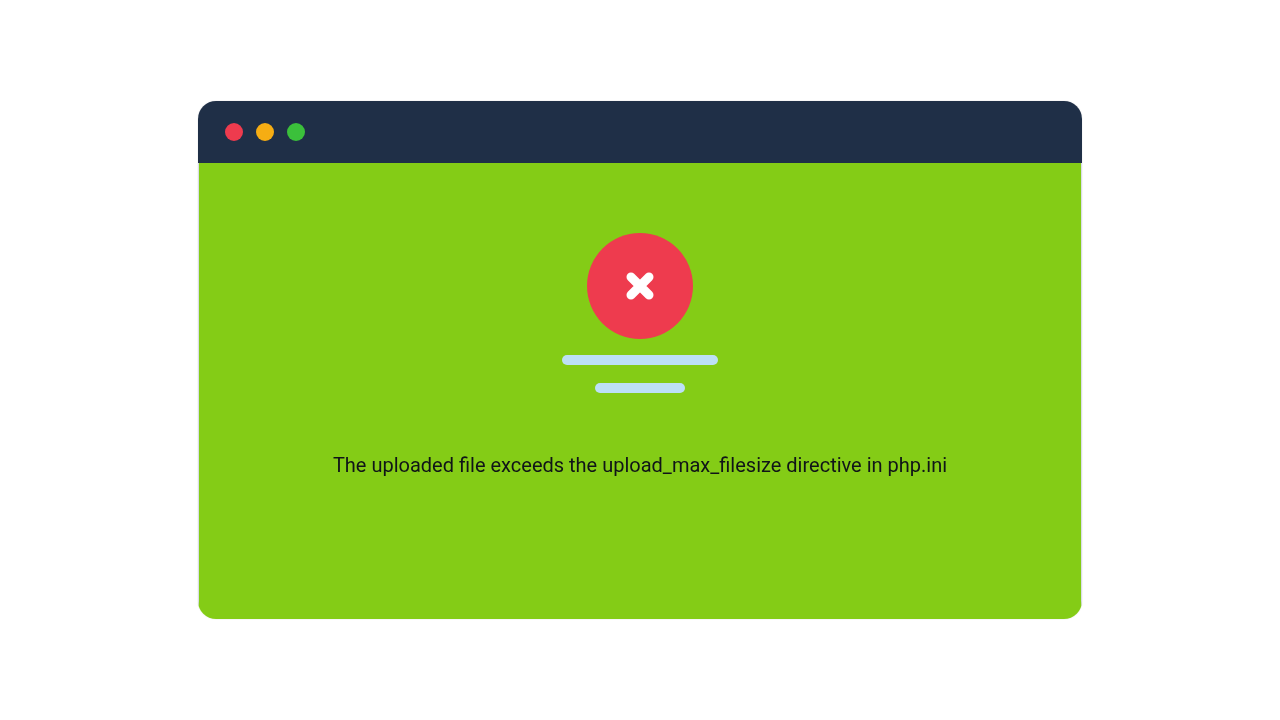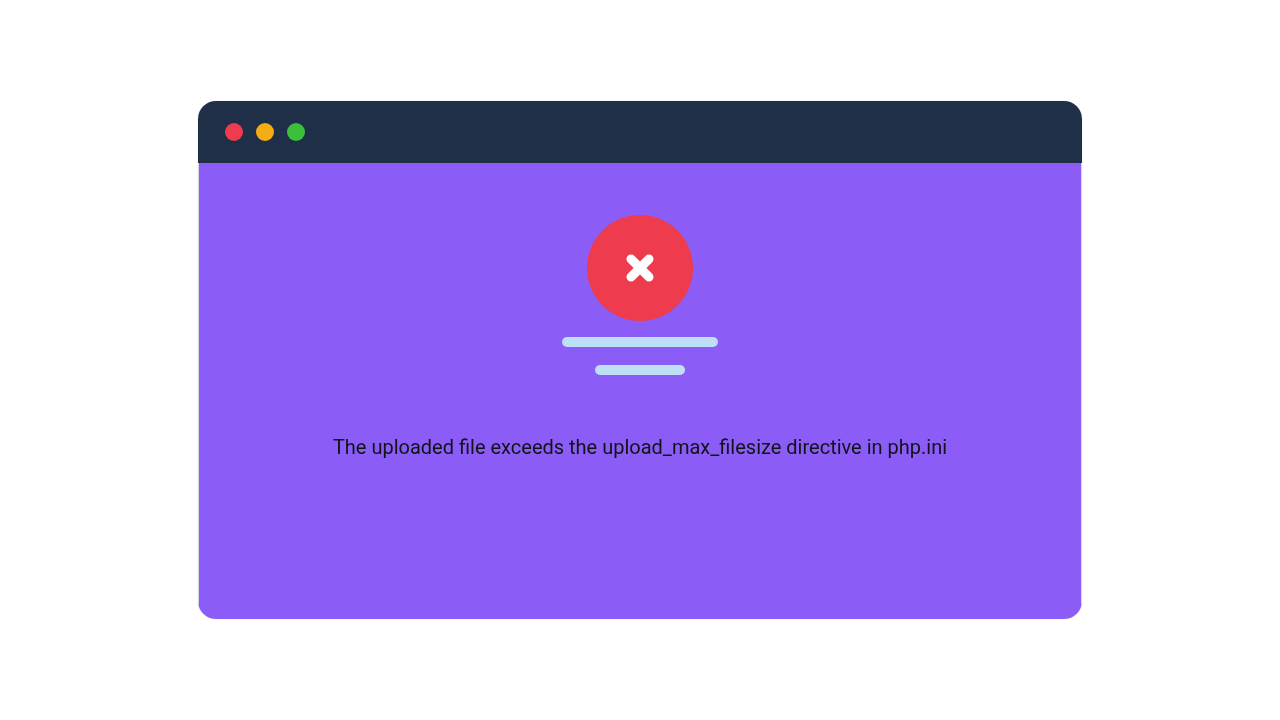--- a/index.html
+++ b/index.html
@@ -33,27 +33,27 @@
       padding-left: 27px;
       gap: 13px;
     }
     .traffic-dot {
       width: 18px;
       height: 18px;
       border-radius: 50%;
     }
     .content-area {
       flex: 1;
-      background: #8b5cf6;
+      background: #84cc16;
       border-left: 1px solid #d9dee6;
       border-right: 1px solid #d9dee6;
       display: flex;
       flex-direction: column;
       align-items: center;
-      padding-top: 52px;
+      padding-top: 70px;
     }
     .error-circle {
       width: 106px;
       height: 106px;
       border-radius: 50%;
       background: #ee3b4e;
       display: flex;
       align-items: center;
       justify-content: center;
     }

